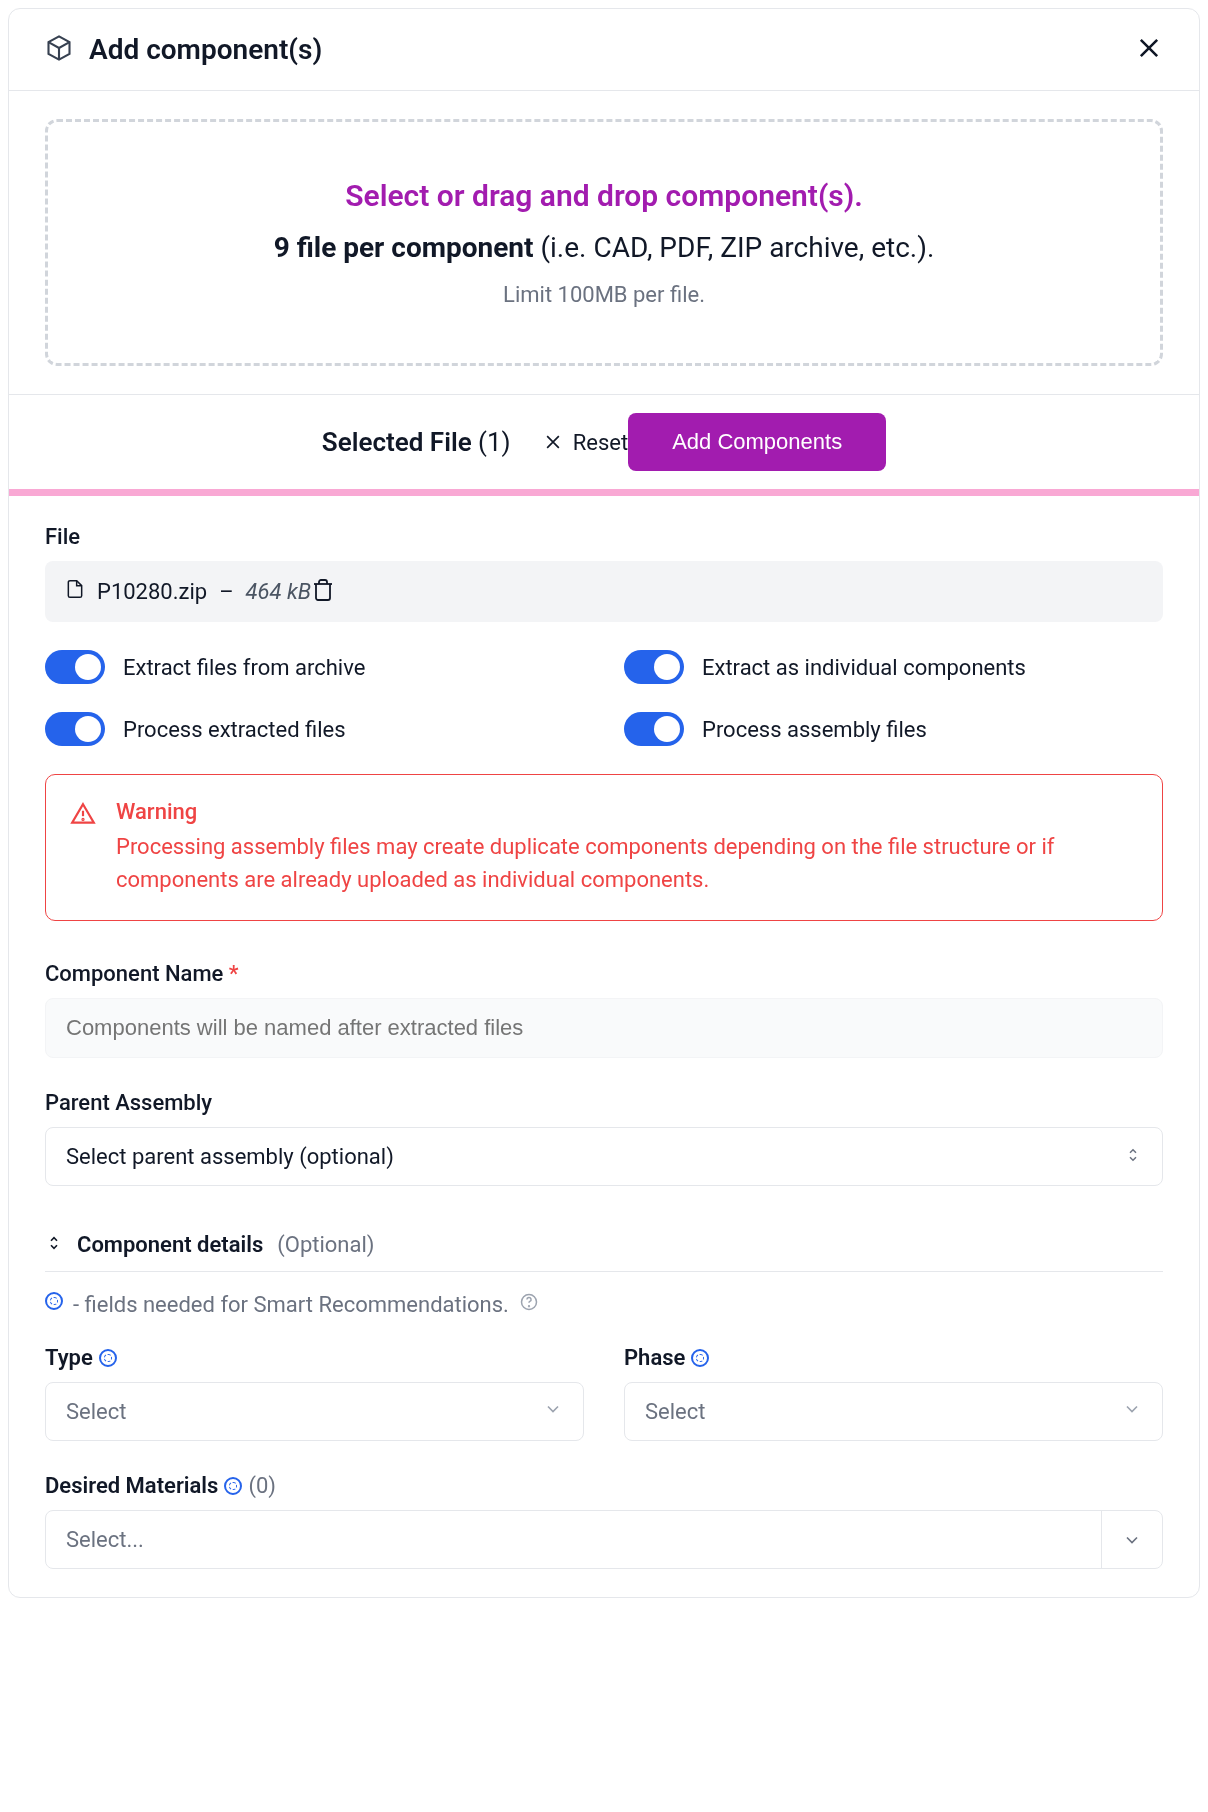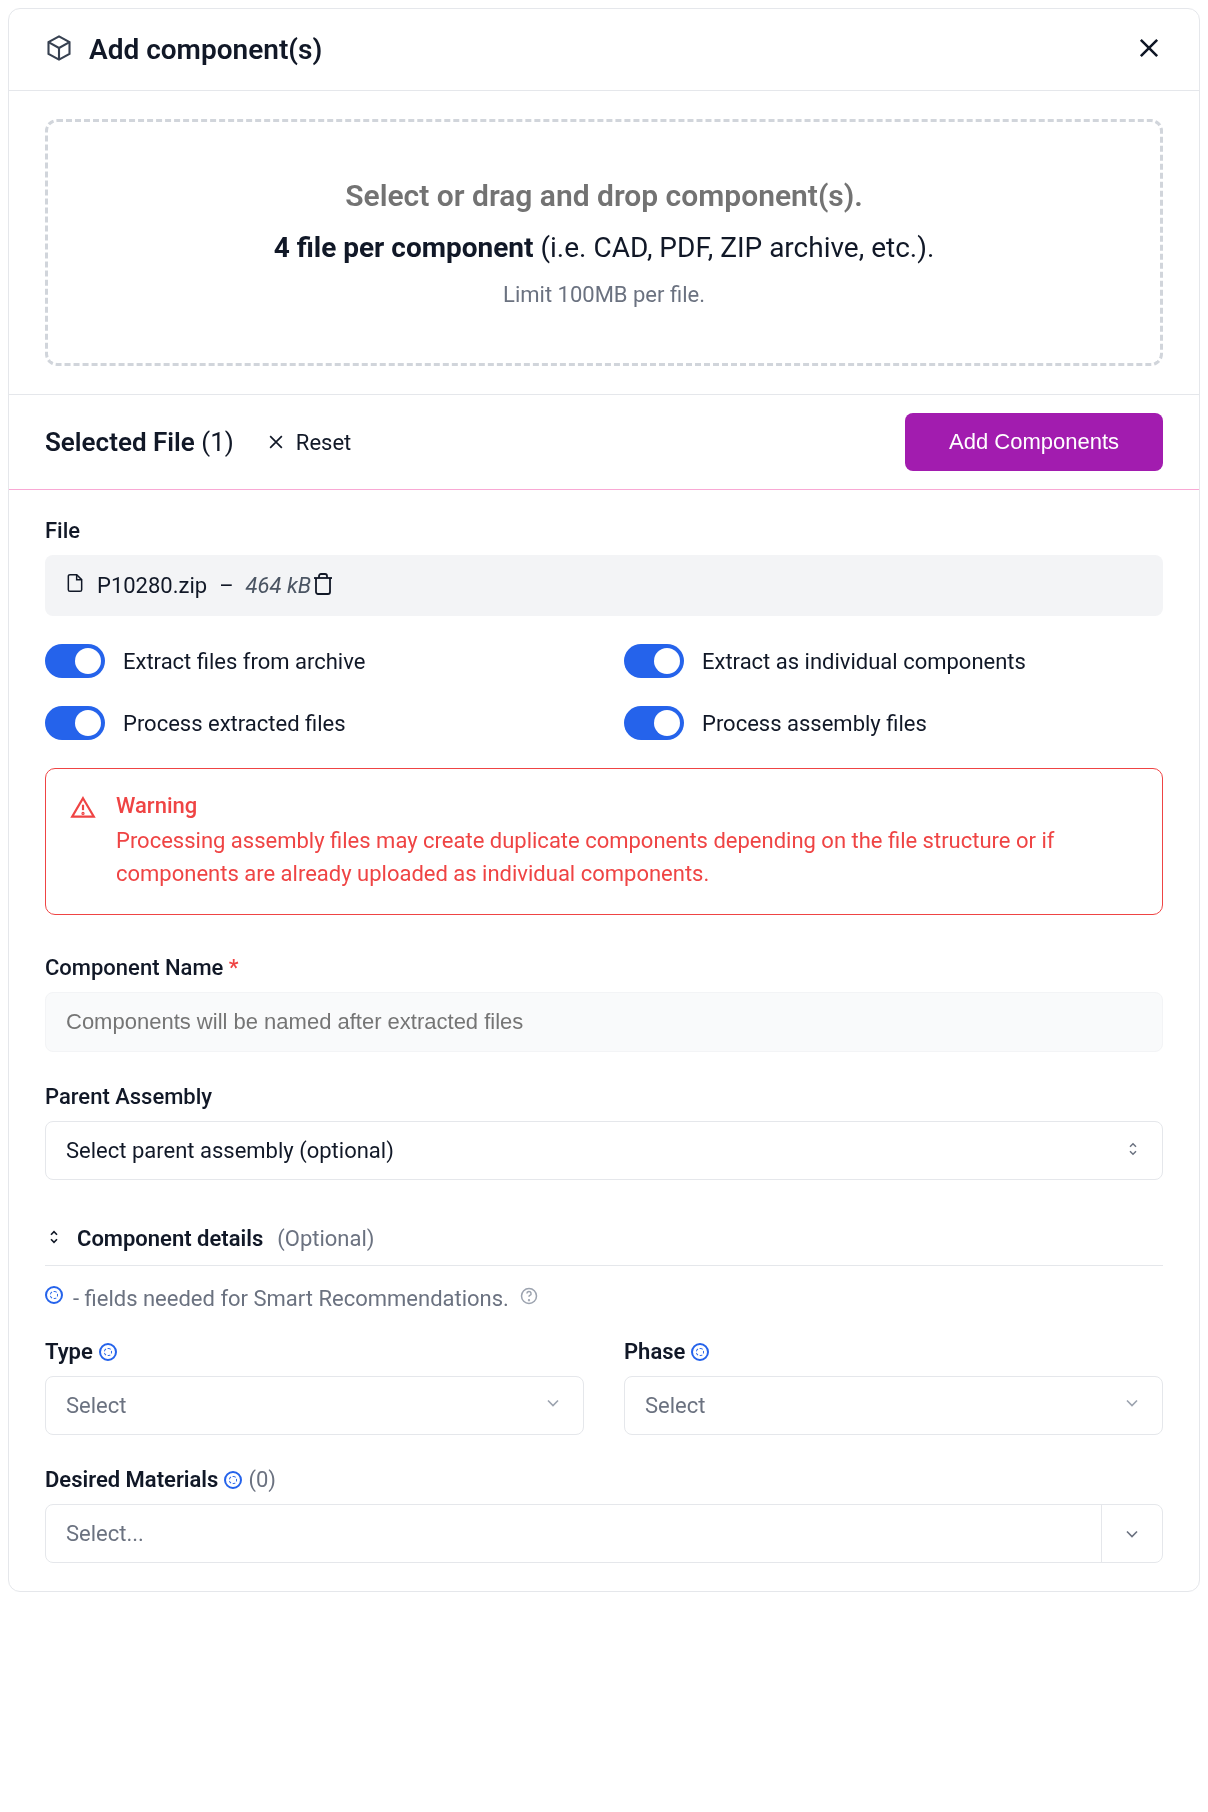--- a/index.html
+++ b/index.html
@@ -5,26 +5,26 @@
 * { box-sizing: border-box; margin: 0; padding: 0; }
 body { font-family: -apple-system, BlinkMacSystemFont, "Segoe UI", Roboto, Helvetica, Arial, sans-serif; background: #fff; color: #111827; width: 1208px; }
 .modal { border: 1px solid #e5e7eb; border-radius: 12px; margin: 8px; overflow: hidden; }
 .header { display: flex; align-items: center; justify-content: space-between; padding: 24px 36px; border-bottom: 1px solid #e5e7eb; }
 .header-left { display: flex; align-items: center; gap: 16px; }
 .cube-icon svg { width: 28px; height: 28px; stroke: #374151; }
 .header-title { font-size: 28px; font-weight: 600; }
 .close-icon svg { width: 28px; height: 28px; stroke: #111827; cursor: pointer; }
 
 .dropzone { margin: 28px 36px; border: 3px dashed #d1d5db; border-radius: 12px; padding: 56px 24px; text-align: center; }
-.dropzone .line1 { font-size: 30px; font-weight: 600; margin-bottom: 18px; color: #737373; }
+.dropzone .line1 { font-size: 30px; font-weight: 600; margin-bottom: 18px; color: #a21caf; }
 .dropzone .line2 { font-size: 28px; color: #111827; margin-bottom: 18px; }
 .dropzone .line2 .bold { font-weight: 700; }
 .dropzone .line3 { font-size: 22px; color: #6b7280; }
 
-.selected-bar { display: flex; align-items: center; justify-content: space-between; padding: 18px 36px; border-top: 1px solid #e5e7eb; border-bottom: 1px solid #f9a8d4; }
+.selected-bar { display: flex; align-items: center; justify-content: center; padding: 18px 36px; border-top: 1px solid #e5e7eb; border-bottom: 7px solid #f9a8d4; }
 .selected-left { display: flex; align-items: center; gap: 32px; }
 .selected-title { font-size: 26px; font-weight: 600; }
 .selected-count { font-weight: 400; }
 .reset { display: flex; align-items: center; gap: 10px; cursor: pointer; font-size: 22px; color: #111827; }
 .reset svg { width: 20px; height: 20px; stroke: #111827; }
 .add-btn { background: #a21caf; color: #fff; border: none; border-radius: 8px; padding: 16px 44px; font-size: 22px; font-weight: 500; cursor: pointer; }
 
 .body { padding: 28px 36px; }
 .label { font-size: 22px; font-weight: 500; margin-bottom: 12px; }
 .file-chip { background: #f3f4f6; border-radius: 8px; padding: 16px 20px; display: flex; align-items: center; justify-content: flex-start; margin-bottom: 28px; }
@@ -88,21 +88,21 @@
     <span class="close-icon">
       <svg viewBox="0 0 24 24" fill="none" stroke-width="2.2">
           <path d="M5 5 L19 19 M19 5 L5 19"></path>
         </svg>
     </span>
   </div>
 
   <div class="dropzone">
     <div class="line1">Select or drag and drop component(s).</div>
     <div class="line2">
-      <span class="bold">4 file per component</span><span> (i.e. CAD, PDF, ZIP archive, etc.).</span>
+      <span class="bold">9 file per component</span><span> (i.e. CAD, PDF, ZIP archive, etc.).</span>
     </div>
     <div class="line3">Limit 100MB per file.</div>
   </div>
 
   <div class="selected-bar">
     <div class="selected-left">
       <div class="selected-title">
         <span>Selected File</span> <span class="selected-count">(1)</span>
       </div>
       <div class="reset">

